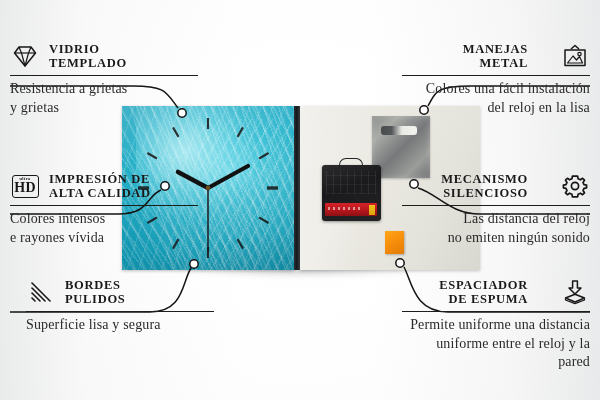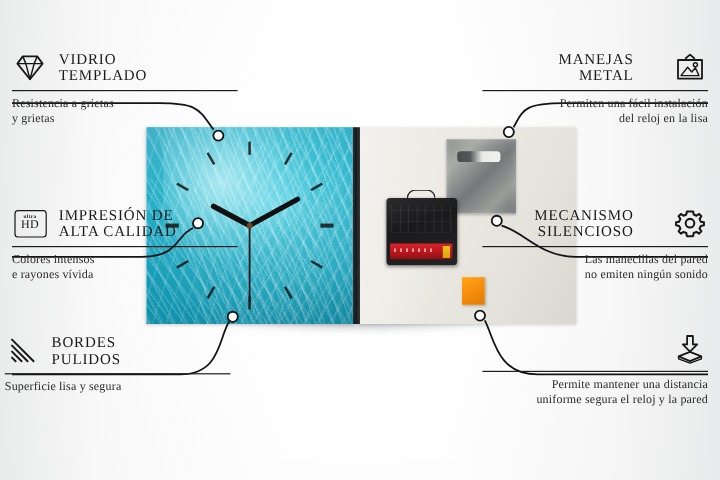--- a/index.html
+++ b/index.html
@@ -128,43 +128,43 @@
 
   
   .feature{ position:absolute; z-index:7; width:188px; }
   .feature.left{ left:10px; text-align:left; }
   .feature.right{ right:10px; text-align:right; }
   .feat-head{ display:flex; align-items:center; gap:9px; }
   .feature.right .feat-head{ justify-content:flex-end;gap:32px; }
   .feat-icon{ width:30px; height:26px; flex:0 0 30px; display:block; }
   .feat-title{
     font-family:"Liberation Serif", serif;
-    font-weight:400; font-size:12.5px; line-height:1.12;
+    font-weight:700; font-size:12.5px; line-height:1.12;
     letter-spacing:.7px; color:#1a1a1a; text-transform:uppercase;
   }
   .feat-rule{ height:1.3px; background:#1d1d1d; margin:5px 0 4px; width:100%; }
   .feat-desc{
     font-family:"Liberation Serif", serif;
-    font-size:10px; line-height:1.32; color:#2a2a2a; letter-spacing:.15px;
+    font-size:14px; line-height:1.32; color:#2a2a2a; letter-spacing:.15px;
   }
 
   #f-vidrio   { left:10px;  top:42px; }
   #f-impresion{ left:10px;  top:172px; }
-  #f-bordes   { left:4px;  top:278px; }
+  #f-bordes   { left:26px;  top:278px; }
   #f-manejas  { right:10px; top:42px; }
   #f-mecanismo{ right:10px; top:172px; }
   #f-espaciador{ right:10px; top:278px; }
 
   .hd-box{
     width:27px; height:23px; border:1.6px solid #171717; border-radius:3px;
     display:flex; flex-direction:column; align-items:center; justify-content:center;
     line-height:1;
   }
   .hd-ultra{ font-size:4.4px; font-weight:700; letter-spacing:.3px; color:#171717; }
-  .hd-main{ font-size:10px; font-weight:400; letter-spacing:.2px; color:#171717; margin-top:.5px; }
+  .hd-main{ font-size:14px; font-weight:700; letter-spacing:.2px; color:#171717; margin-top:.5px; }
 </style>
 </head>
 <body>
 
 <div id="stage">
 
   <div id="prod-shadow"></div>
 
   <div id="prod-wrap">
 
@@ -311,55 +311,59 @@
         <g fill="none" stroke="#171717" stroke-width="1.5" stroke-linejoin="round">
           <path d="M11,6 L15,2.5 L19,6"></path>
           <rect x="5" y="7" width="20" height="15.5"></rect>
           <path d="M7.5,20 L13,13 L16.5,17 L19.5,13.5 L22.5,20 Z" stroke-width="1.2"></path>
           <circle cx="19.5" cy="11" r="1.7" stroke-width="1.2"></circle>
         </g>
       </svg>
     </div>
     <div class="feat-rule"></div>
     <div class="feat-desc">
-      <div>Permiten una fácil instalación</div>
+      <div>Colores una fácil instalación</div>
       <div>del reloj en la lisa</div>
     </div>
   </div>
 
   <div class="feature right" id="f-mecanismo">
     <div class="feat-head">
       <div class="feat-title">
         <div>MECANISMO</div>
         <div>SILENCIOSO</div>
       </div>
       <svg class="feat-icon" viewBox="0 0 30 26">
         <g fill="none" stroke="#171717" stroke-width="1.7" stroke-linejoin="round">
           <path d="M15,3.2 l2.6,0 l.5,2.6 l2.3,1 l2.2,-1.5 l1.9,1.9 l-1.5,2.2 l1,2.3 l2.6,.5 l0,2.6 l-2.6,.5 l-1,2.3 l1.5,2.2 l-1.9,1.9 l-2.2,-1.5 l-2.3,1 l-.5,2.6 l-2.6,0 l-2.6,0 l-.5,-2.6 l-2.3,-1 l-2.2,1.5 l-1.9,-1.9 l1.5,-2.2 l-1,-2.3 l-2.6,-.5 l0,-2.6 l2.6,-.5 l1,-2.3 l-1.5,-2.2 l1.9,-1.9 l2.2,1.5 l2.3,-1 l.5,-2.6 Z"></path>
           <circle cx="15" cy="13" r="3.6"></circle>
         </g>
       </svg>
     </div>
     <div class="feat-rule"></div>
     <div class="feat-desc">
-      <div>Las manecillas del pared</div>
+      <div>Las distancia del reloj</div>
       <div>no emiten ningún sonido</div>
     </div>
   </div>
 
   <div class="feature right" id="f-espaciador">
     <div class="feat-head">
+      <div class="feat-title">
+        <div>ESPACIADOR</div>
+        <div>DE ESPUMA</div>
+      </div>
       <svg class="feat-icon" viewBox="0 0 30 26">
         <g fill="none" stroke="#171717" stroke-width="1.5" stroke-linejoin="round">
           <path d="M12.6,2 L17.4,2 L17.4,9 L21,9 L15,15 L9,9 L12.6,9 Z"></path>
           <path d="M15,15.2 L24.5,19 L15,23 L5.5,19 Z"></path>
           <path d="M5.5,19.6 L5.5,21 L15,24.6 L24.5,21 L24.5,19.6" stroke-width="1.2"></path>
         </g>
       </svg>
     </div>
     <div class="feat-rule"></div>
     <div class="feat-desc">
-      <div>Permite mantener una distancia</div>
-      <div>uniforme segura el reloj y la pared</div>
+      <div>Permite uniforme una distancia</div>
+      <div>uniforme entre el reloj y la pared</div>
     </div>
   </div>
 
 </div>
 
 </body></html>

